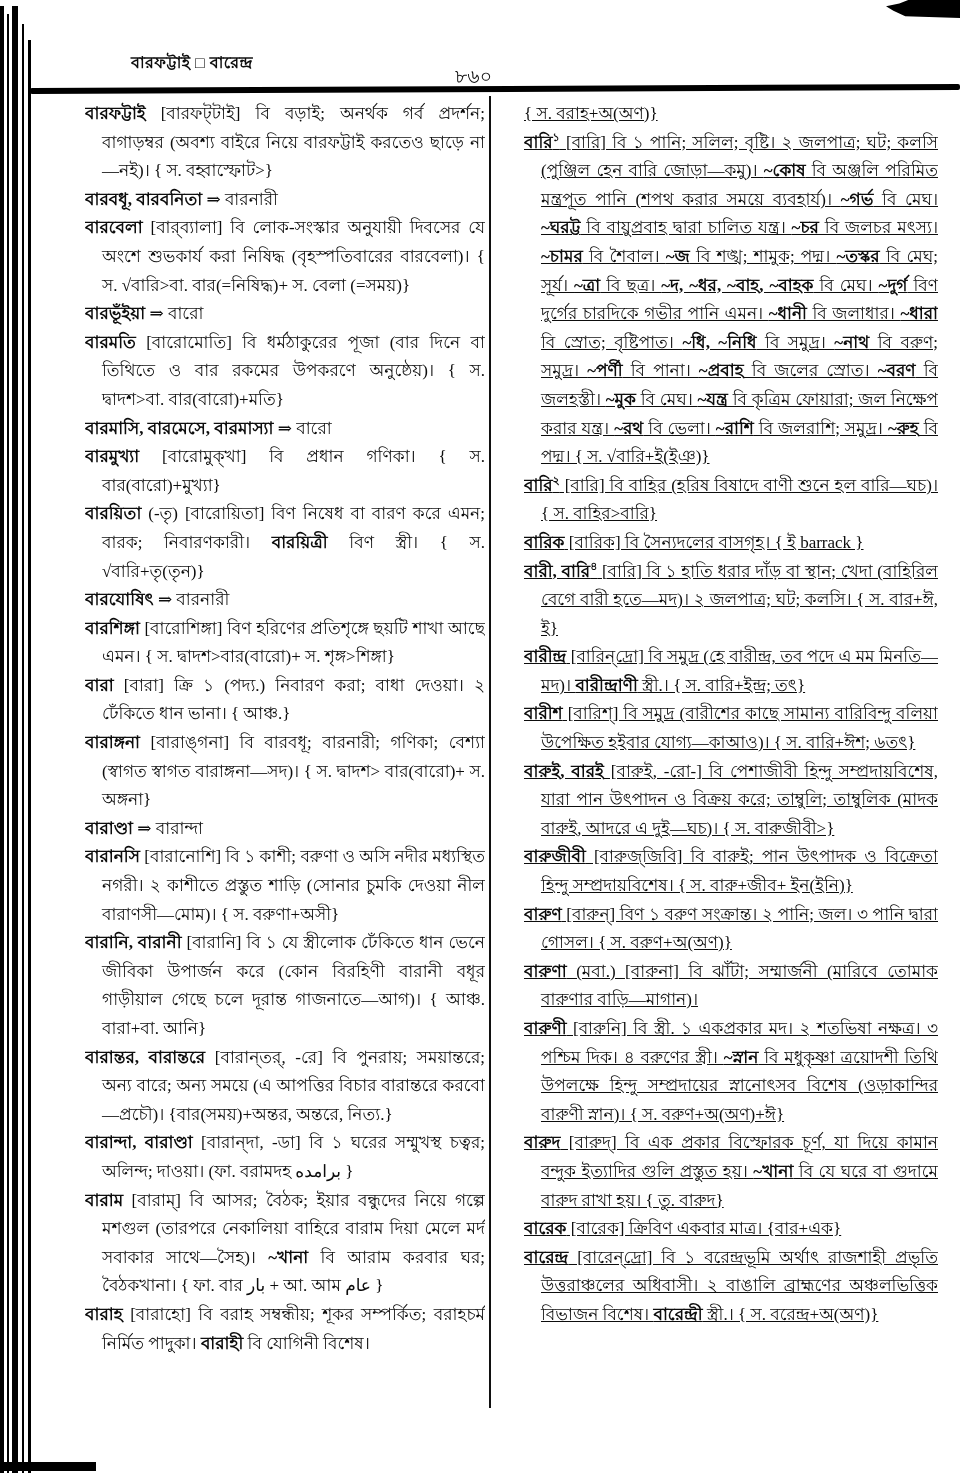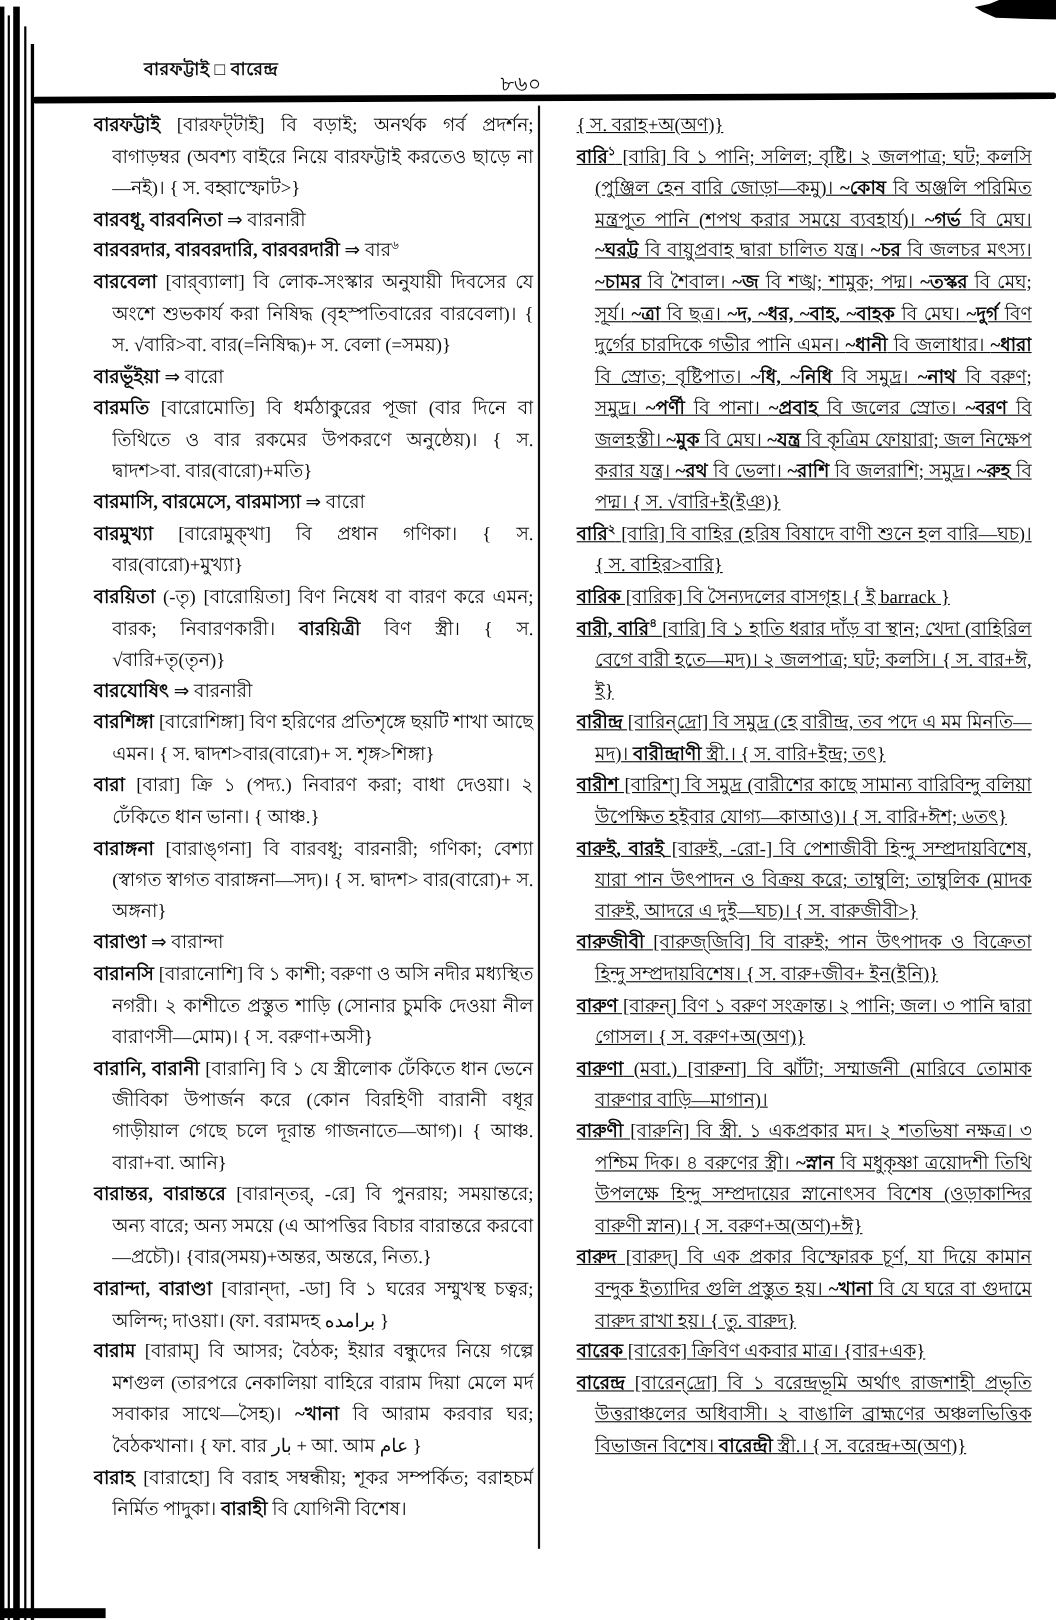--- a/index.html
+++ b/index.html
@@ -30,21 +30,21 @@
   .pagenum{position:absolute;left:360px;top:12px;font-size:19px;}
   .rule{
     position:absolute;left:30px;top:86px;width:930px;height:6px;background:#000;
     transform:rotate(-0.25deg);border-radius:2px;
   }
   
   .col{
     position:absolute;top:100px;font-size:17px;line-height:28.6px;
     text-align:justify;overflow:hidden;height:1320px;
   }
-  .col-left{left:85px;width:400px;font-family:Liberation Serif, serif;}
+  .col-left{left:85px;width:400px;}
   .col-right{left:524px;width:414px;text-decoration:underline;}
   .col-divider{position:absolute;left:489px;top:96px;width:2px;height:1312px;background:#111;}
   .entry{padding-left:17px;text-indent:-17px;}
   .entry b{font-weight:bold;}
   sup{font-size:11px;line-height:0;}
 </style>
 </head>
 <body>
 
 <div class="page">
@@ -61,21 +61,20 @@
 
   <div class="header">
     <span class="guide">বারফট্টাই □ বারেন্দ্র</span>
     <span class="pagenum">৮৬০</span>
   </div>
   <div class="rule"></div>
 
   <div class="col col-left">
       <div class="entry"><b><b>বারফট্টাই</b></b><span> [বারফট্‌টাই] বি বড়াই; অনর্থক গর্ব প্রদর্শন; বাগাড়ম্বর (অবশ্য বাইরে নিয়ে বারফট্টাই করতেও ছাড়ে না—নই)। { স. বহ্বাস্ফোট&gt;}</span></div>
       <div class="entry"><b><b>বারবধূ, বারবনিতা</b></b><span> ⇒ বারনারী</span></div>
-      <div class="entry"><b><b>বারবরদার, বারবরদারি, বারবরদারী</b></b><span> ⇒ বার<sup>৬</sup></span></div>
       <div class="entry"><b><b>বারবেলা</b></b><span> [বার্‌ব্যালা] বি লোক-সংস্কার অনুযায়ী দিবসের যে অংশে শুভকার্য করা নিষিদ্ধ (বৃহস্পতিবারের বারবেলা)। { স. √বারি&gt;বা. বার(=নিষিদ্ধ)+ স. বেলা (=সময়)}</span></div>
       <div class="entry"><b><b>বারভূঁইয়া</b></b><span> ⇒ বারো</span></div>
       <div class="entry"><b><b>বারমতি</b></b><span> [বারোমোতি] বি ধর্মঠাকুরের পূজা (বার দিনে বা তিথিতে ও বার রকমের উপকরণে অনুষ্ঠেয়)। { স. দ্বাদশ&gt;বা. বার(বারো)+মতি}</span></div>
       <div class="entry"><b><b>বারমাসি, বারমেসে, বারমাস্যা</b></b><span> ⇒ বারো</span></div>
       <div class="entry"><b><b>বারমুখ্যা</b></b><span> [বারোমুক্‌খা] বি প্রধান গণিকা। { স. বার(বারো)+মুখ্যা}</span></div>
       <div class="entry"><b><b>বারয়িতা</b></b><span> (-তৃ) [বারোয়িতা] বিণ নিষেধ বা বারণ করে এমন; বারক; নিবারণকারী। </span><b>বারয়িত্রী</b><span> বিণ স্ত্রী। { স. √বারি+তৃ(তৃন)}</span></div>
       <div class="entry"><b><b>বারযোষিৎ</b></b><span> ⇒ বারনারী</span></div>
       <div class="entry"><b><b>বারশিঙ্গা</b></b><span> [বারোশিঙ্গা] বিণ হরিণের প্রতিশৃঙ্গে ছয়টি শাখা আছে এমন। { স. দ্বাদশ&gt;বার(বারো)+ স. শৃঙ্গ&gt;শিঙ্গা}</span></div>
       <div class="entry"><b><b>বারা</b></b><span> [বারা] ক্রি ১ (পদ্য.) নিবারণ করা; বাধা দেওয়া। ২ ঢেঁকিতে ধান ভানা। { আঞ্চ.}</span></div>
       <div class="entry"><b><b>বারাঙ্গনা</b></b><span> [বারাঙ্‌গনা] বি বারবধূ; বারনারী; গণিকা; বেশ্যা (স্বাগত স্বাগত বারাঙ্গনা—সদ)। { স. দ্বাদশ&gt; বার(বারো)+ স. অঙ্গনা}</span></div>

